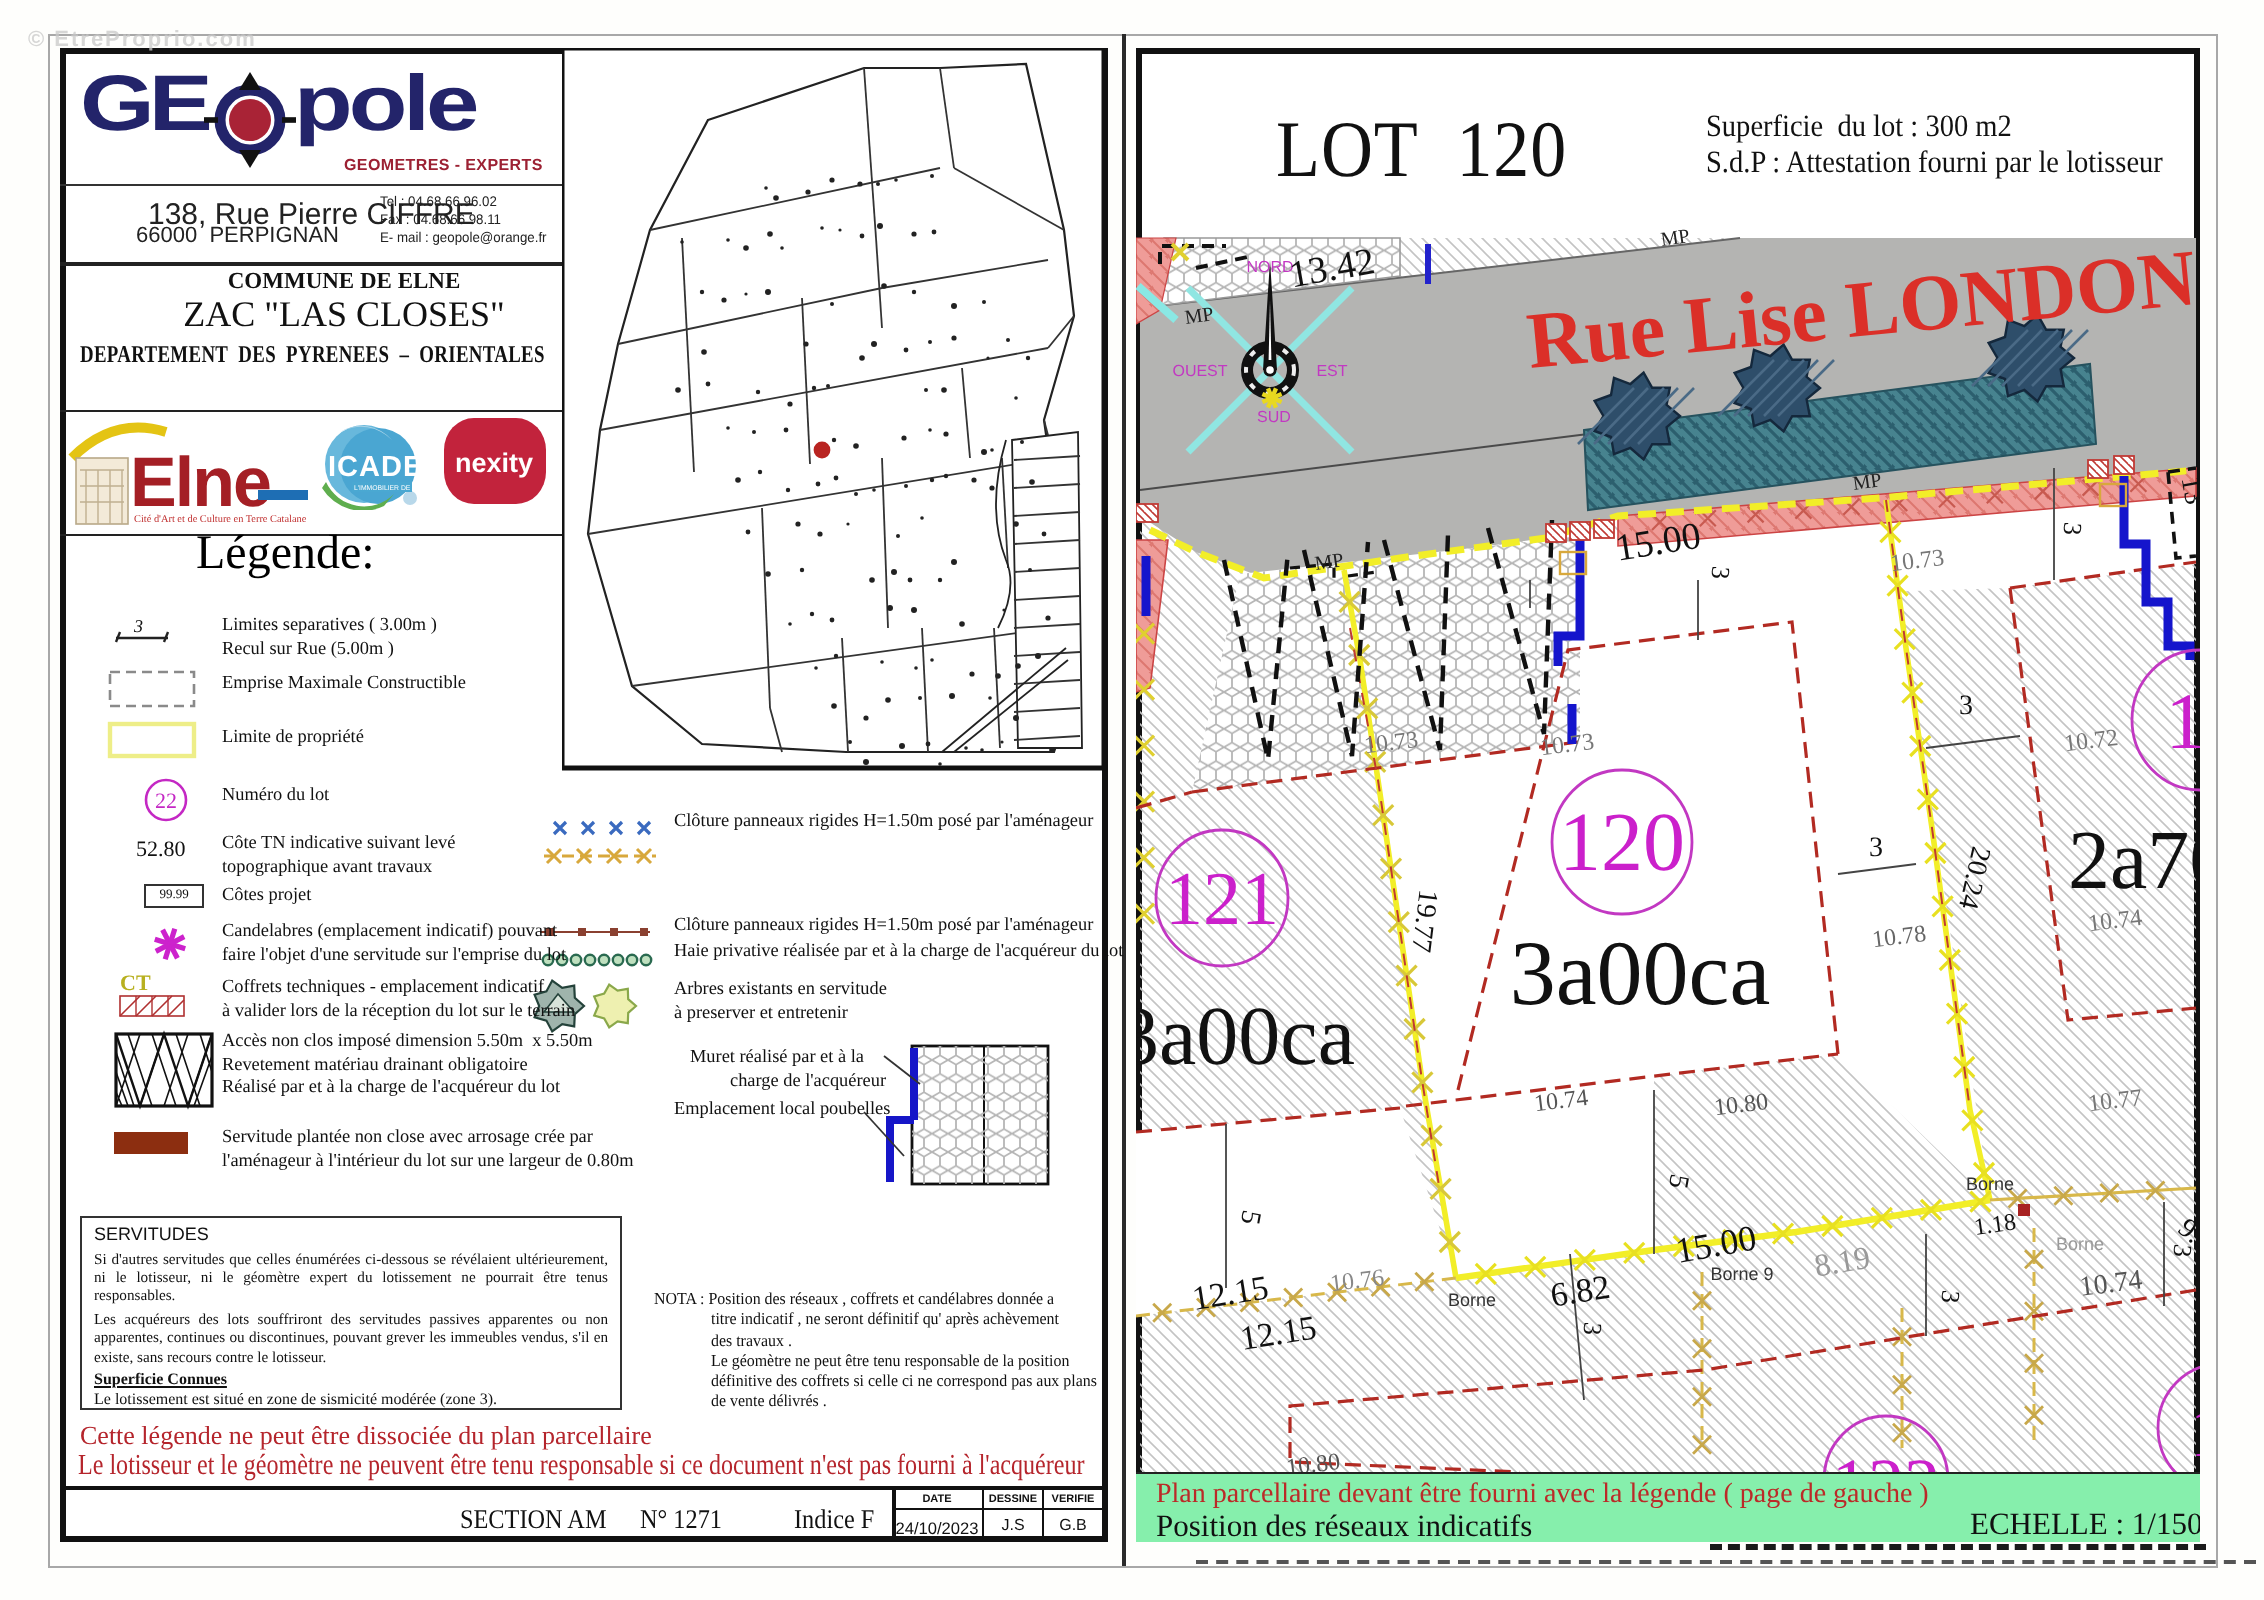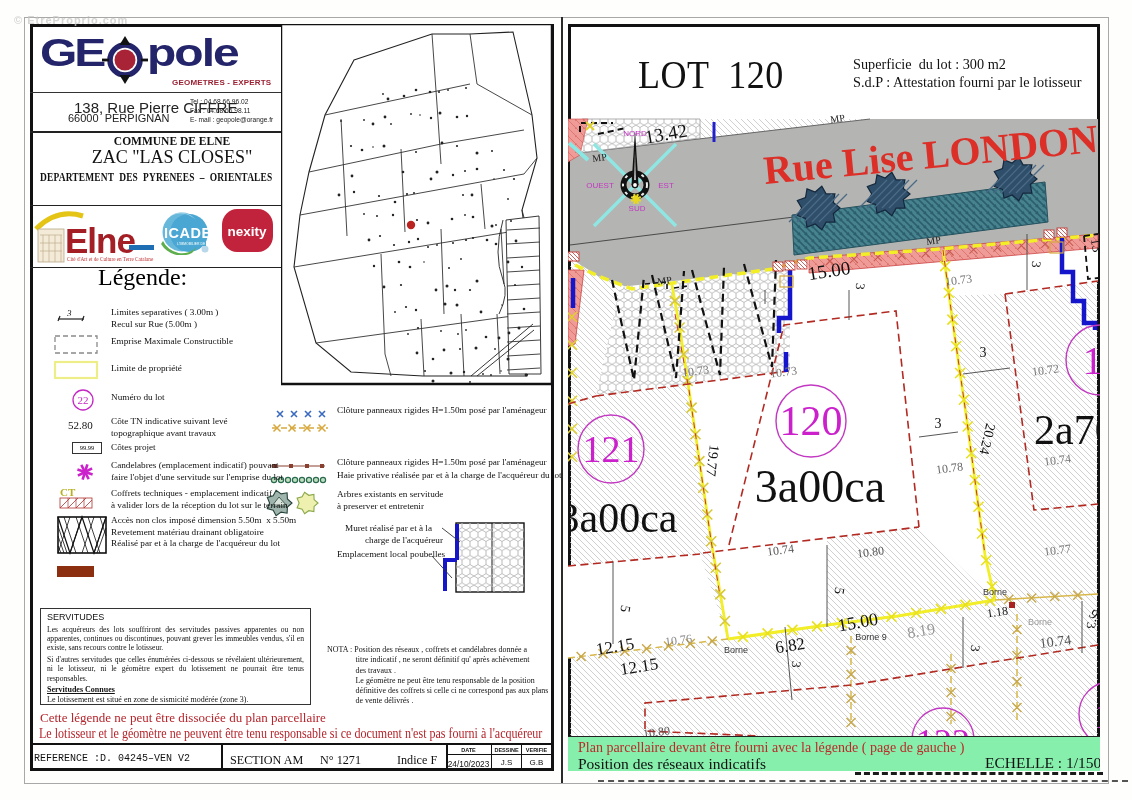--- a/index.html
+++ b/index.html
@@ -181,51 +181,49 @@
   <div class="abs" style="left:81px;top:339px;">Limite de propriété</div>
   <div class="abs" style="left:81px;top:368px;">Numéro du lot</div>
   <div class="abs" style="left:38px;top:395px;font-size:11px;">52.80</div>
   <div class="abs" style="left:81px;top:392px;">Côte TN indicative suivant levé<br>topographique avant travaux</div>
   <div class="abs" style="left:42px;top:418px;width:28px;height:10px;border:1px solid #333;font-size:6.5px;text-align:center;line-height:10px;">99.99</div>
   <div class="abs" style="left:81px;top:418px;">Côtes projet</div>
   <div class="abs" style="left:81px;top:436px;">Candelabres (emplacement indicatif) pouvant<br>faire l'objet d'une servitude sur l'emprise du lot</div>
   <div class="abs" style="left:30px;top:462px;color:#b8b020;font-weight:bold;font-size:11px;">CT</div>
   <div class="abs" style="left:81px;top:464px;">Coffrets techniques - emplacement indicatif<br>à valider lors de la réception du lot sur le terrain</div>
   <div class="abs" style="left:81px;top:491px;">Accès non clos imposé dimension 5.50m&nbsp; x 5.50m<br>Revetement matériau drainant obligatoire<br>Réalisé par et à la charge de l'acquéreur du lot</div>
+  <div class="abs" style="left:81px;top:539px;">Servitude plantée non close avec arrosage crée par<br>l'aménageur à l'intérieur du lot sur une largeur de 0.80m</div>
   <div class="abs" style="left:307px;top:381px;">Clôture panneaux rigides H=1.50m posé par l'aménageur</div>
   <div class="abs" style="left:307px;top:433px;">Clôture panneaux rigides H=1.50m posé par l'aménageur</div>
   <div class="abs" style="left:307px;top:446px;">Haie privative réalisée par et à la charge de l'acquéreur du lot</div>
   <div class="abs" style="left:307px;top:465px;">Arbres existants en servitude<br>à preserver et entretenir</div>
   <div class="abs" style="left:315px;top:499px;">Muret réalisé par et à la<br><span style="margin-left:20px;">charge de l'acquéreur</span></div>
   <div class="abs" style="left:307px;top:525px;">Emplacement local poubelles</div>
 </div>
 
 <div class="abs" style="left:10px;top:584px;width:269px;height:95px;border:1px solid #333;color:#111;">
   <div style="margin:3px 0 0 6px;font-family:'Liberation Sans',sans-serif;font-size:9px;">SERVITUDES</div>
+  <div class="wrap" style="margin:3px 6px 0 6px;font-size:7.6px;text-align:justify;line-height:1.2;">Si d'autres servitudes que celles énumérées ci-dessous se révélaient ultérieurement, ni le lotisseur, ni le géomètre expert du lotissement ne pourrait être tenus responsables.</div>
   <div class="wrap" style="margin:3px 6px 0 6px;font-size:7.6px;text-align:justify;line-height:1.2;">Les acquéreurs des lots souffriront des servitudes passives apparentes ou non apparentes, continues ou discontinues, pouvant grever les immeubles vendus, s'il en existe, sans recours contre le lotisseur.</div>
-  <div class="wrap" style="margin:3px 6px 0 6px;font-size:7.6px;text-align:justify;line-height:1.2;">Si d'autres servitudes que celles énumérées ci-dessous se révélaient ultérieurement, ni le lotisseur, ni le géomètre expert du lotissement ne pourrait être tenus responsables.</div>
-  <div style="margin:2px 6px 0 6px;font-size:8px;font-weight:bold;text-decoration:underline;">Servitudes Connues</div>
+  <div style="margin:2px 6px 0 6px;font-size:8px;font-weight:bold;text-decoration:underline;">Superficie Connues</div>
   <div style="margin:1px 6px 0 6px;font-size:8px;">Le lotissement est situé en zone de sismicité modérée (zone 3).</div>
 </div>
 
 <div class="abs" style="left:297px;top:621px;width:230px;font-size:8.4px;color:#111;line-height:1.22;transform:scale(0.95,1);transform-origin:left top;">NOTA : Position des réseaux , coffrets et candélabres donnée a<br>
 <span style="margin-left:30px;">titre indicatif , ne seront définitif qu' après achèvement</span><br>
 <span style="margin-left:30px;">des travaux .</span><br>
 <span style="margin-left:30px;">Le géomètre ne peut être tenu responsable de la position</span><br>
 <span style="margin-left:30px;">définitive des coffrets si celle ci ne correspond pas aux plans</span><br>
 <span style="margin-left:30px;">de vente délivrés .</span></div>
 
 <div class="abs" style="left:10px;top:686px;font-size:13px;color:#b5252c;">Cette légende ne peut être dissociée du plan parcellaire</div>
 <div class="abs" style="left:9px;top:701px;font-size:14.5px;color:#b5252c;transform:scale(0.83,1);transform-origin:left top;">Le lotisseur et le géomètre ne peuvent être tenu responsable si ce document n'est pas fourni à l'acquéreur</div>
 
 <div class="abs" style="left:0;top:719px;width:524px;height:28px;border-top:2.5px solid #111;">
 
-  <div class="abs" style="left:0;top:0;width:191px;height:25.5px;border-right:2px solid #111;">
-        <span class="abs" style="left:4px;top:8px;font-family:'Liberation Mono',monospace;font-size:10px;color:#111;">REFERENCE :D. 04245–VEN V2</span>
-      </div>
 
   <div class="abs" style="left:193px;top:0;width:223px;height:25.5px;border-right:2px solid #111;font-size:13.5px;color:#111;">
     <span class="abs" style="left:7px;top:7px;transform:scale(0.9,1);transform-origin:left top;">SECTION AM</span>
     <span class="abs" style="left:97px;top:7px;transform:scale(0.9,1);transform-origin:left top;">N° 1271</span>
     <span class="abs" style="left:174px;top:7px;transform:scale(0.9,1);transform-origin:left top;">Indice F</span>
   </div>
 
   <div class="abs" style="left:416px;top:0;width:105px;height:28px;font-family:'Liberation Sans',sans-serif;color:#111;">
     <div class="abs" style="left:0;top:0;width:45px;height:7px;border-right:1px solid #111;border-bottom:1px solid #111;font-size:5.5px;text-align:center;padding-top:2px;font-weight:bold;">DATE</div>
     <div class="abs" style="left:46px;top:0;width:29px;height:7px;border-right:1px solid #111;border-bottom:1px solid #111;font-size:5.5px;text-align:center;padding-top:2px;font-weight:bold;">DESSINE</div>

